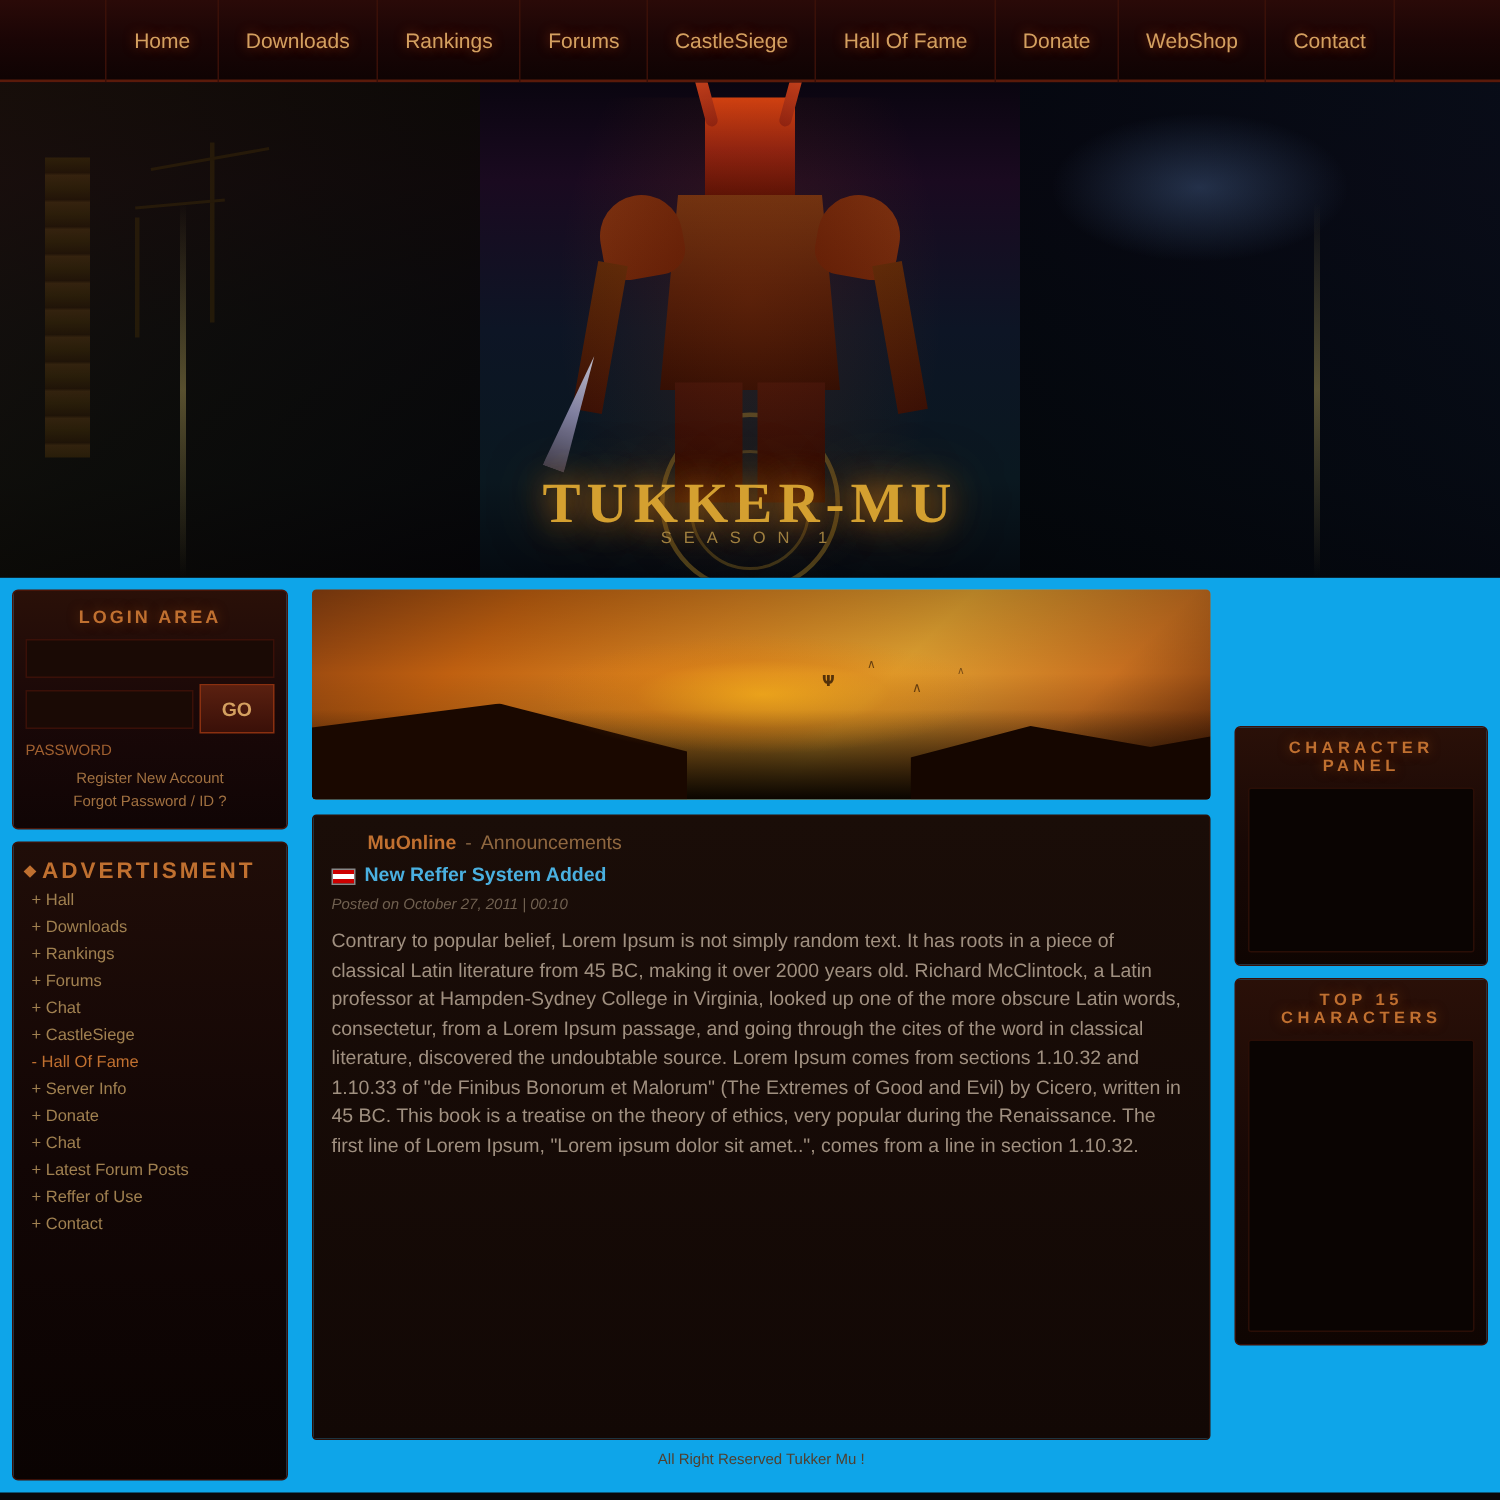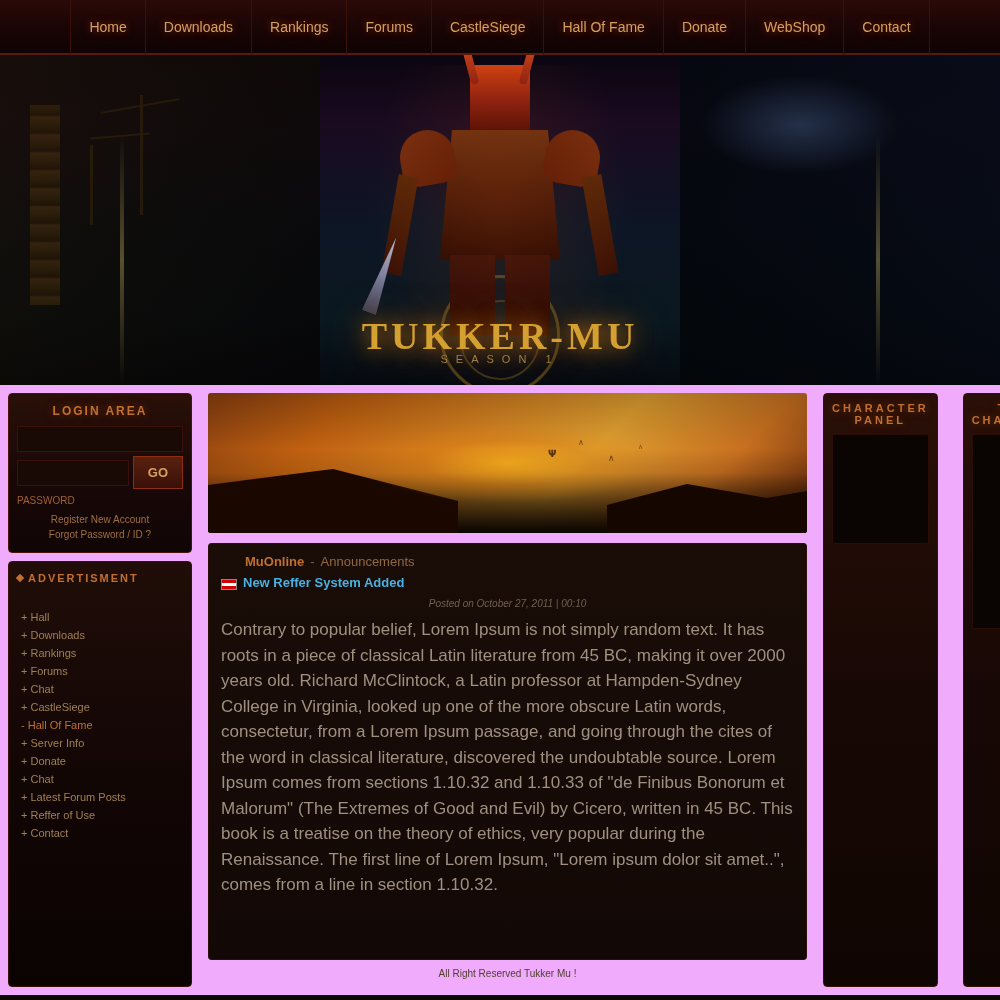--- a/index.html
+++ b/index.html
@@ -104,21 +104,21 @@
       height: 200px;
       background: repeating-linear-gradient(0deg, #3a2808 0px, #4a3010 8px, #2a1805 10px, #3a2808 18px);
       opacity: 0.6;
     }
 
     
     #main {
       display: flex;
       width: 100%;
       height: 610px;
-      background: #f0abfc;
+      background: #0ea5e9;
     }
 
     
     #sidebar {
       width: 200px;
       min-width: 200px;
       padding: 8px;
       display: flex;
       flex-direction: column;
       gap: 8px;
@@ -183,27 +183,27 @@
     
     .advert-box {
       background: linear-gradient(180deg, #200d08 0%, #120605 50%, #0a0302 100%);
       border: 1px solid #3a1008;
       border-radius: 4px;
       padding: 10px 8px;
       flex: 1;
     }
     .advert-title {
       color: #c07030;
-      font-size: 11px;
+      font-size: 15px;
       font-weight: bold;
       letter-spacing: 2px;
       display: flex;
       align-items: center;
       gap: 5px;
-      margin-bottom: 24px;
+      margin-bottom: 2px;
     }
     .advert-title::before {
       content: '';
       width: 6px;
       height: 6px;
       background: #c07030;
       transform: rotate(45deg);
       display: inline-block;
     }
     .sidebar-nav-item {
@@ -278,42 +278,42 @@
       font-size: 13px;
       font-weight: bold;
       cursor: pointer;
       margin-bottom: 4px;
     }
     .post-date {
       color: #706050;
       font-size: 10px;
       margin-bottom: 8px;
       font-style: italic;
-      text-align: center;
     }
     .post-body {
       color: #a09080;
-      font-size: 17px;
+      font-size: 13px;
       line-height: 1.5;
     }
     .footer-text {
       text-align: center;
       color: #504030;
       font-size: 10px;
       padding: 8px 0;
     }
 
     
     #right-panel {
       width: 185px;
       min-width: 185px;
       padding: 8px;
       display: flex;
-      flex-direction: row;
-      gap: 25px;
+      flex-direction: column;
+      gap: 8px;
+      justify-content: center;
     }
 
     .panel-box {
       background: linear-gradient(180deg, #2a1008 0%, #180805 50%, #0f0502 100%);
       border: 1px solid #3a1008;
       border-radius: 4px;
       padding: 8px;
     }
     .panel-title {
       text-align: center;

